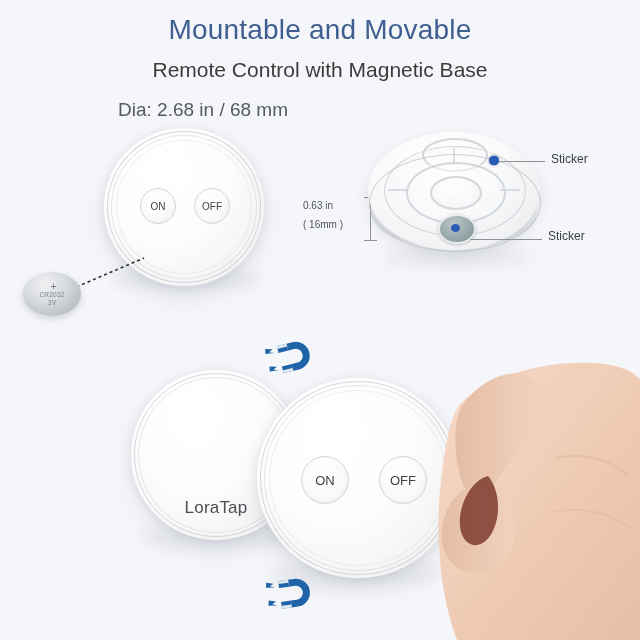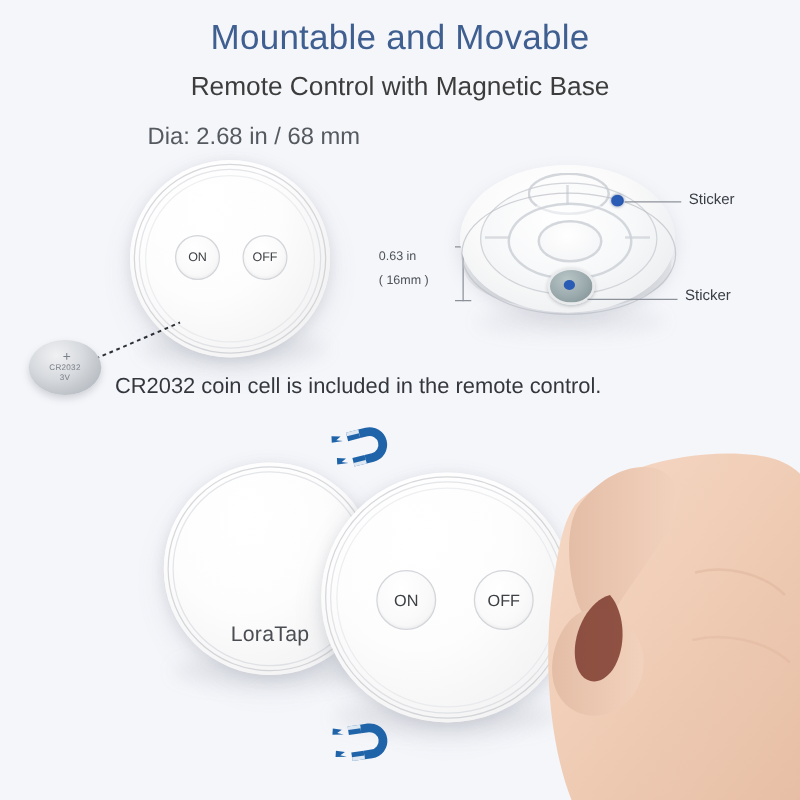--- a/index.html
+++ b/index.html
@@ -380,21 +380,20 @@
 
   <div id="coin-cell">
     <div class="coin-edge"></div>
     <div class="coin-body">
       <div class="coin-plus">+</div>
       <div class="coin-txt">CR2032</div>
       <div class="coin-txt" style="top:27px;">3V</div>
     </div>
   </div>
 
-  <div class="caption">CR2032 coin cell is included in the remote control.</div>
 
   <svg class="magnet-icon" id="magnet-icon-top" viewBox="0 0 58 44">
     <g transform="rotate(-14 29 22)">
       <path d="M22 8 h10 v7 h-10 z" fill="#1f63a8"></path>
       <path d="M22 29 h10 v7 h-10 z" fill="#1f63a8"></path>
       <path d="M32 8 h6 a13 13 0 0 1 0 28 h-6 v-7 h6 a6 6 0 0 0 0 -14 h-6 z" fill="#1f63a8"></path>
       <path d="M22 8 h10 v3 h-10 z" fill="#ffffff" opacity=".85"></path>
       <path d="M22 33 h10 v3 h-10 z" fill="#ffffff" opacity=".85"></path>
       <path d="M10 8 l7 2 l-4 2 l5 2 l-9 -1 z" fill="#1f63a8"></path>
       <path d="M10 26 l7 2 l-4 2 l5 2 l-9 -1 z" fill="#1f63a8"></path>

